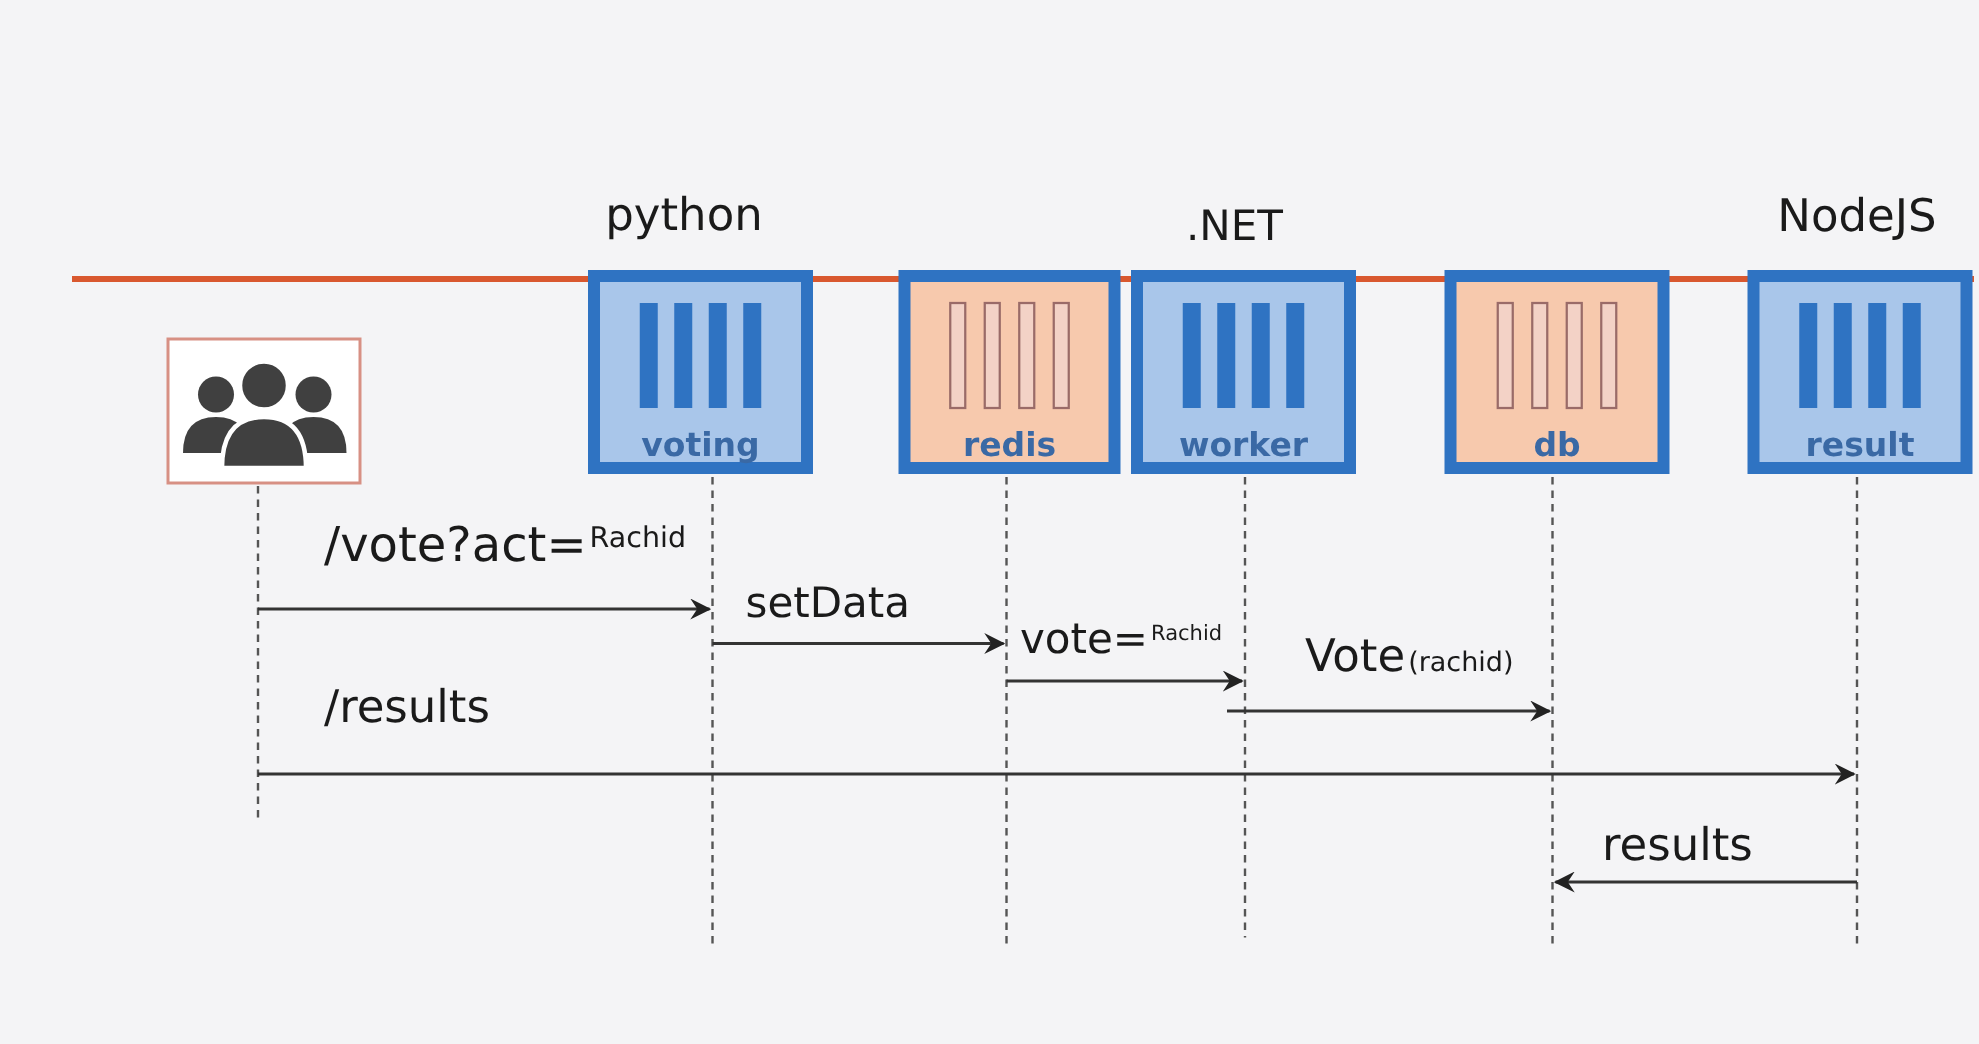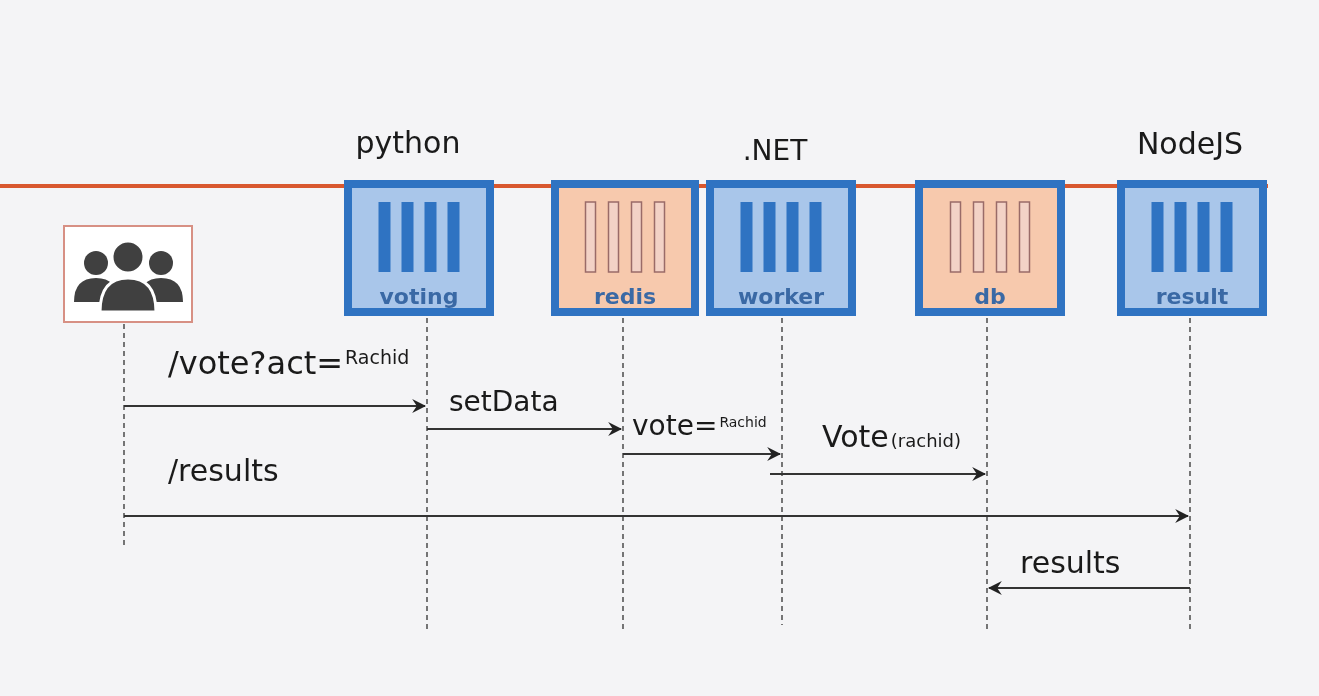--- a/index.html
+++ b/index.html
@@ -1,21 +1,21 @@
 <!DOCTYPE html>
 <html><head>
   <meta charset="utf-8">
   <style>
     html, body { margin: 0; padding: 0; }
     body {
       width: 1319px; height: 696px; overflow: hidden;
       background: #f4f4f6;
       font-family: "DejaVu Sans", sans-serif;
     }
-    #stage { position: absolute; left: 0; top: 0; width: 1156px; height: 696px; }
+    #stage { position: absolute; left: 0; top: 0; width: 1156px; height: 696px; padding-left: 48px; }
     svg text { font-family: "DejaVu Sans", sans-serif; }
   </style>
 </head>
 <body>
 
 <div id="stage">
   <svg id="svg" width="1319" height="696" viewBox="0 0 1319 696" xmlns="http://www.w3.org/2000/svg">
     <defs>
       <marker id="arrowhead" viewBox="0 0 12 12" refX="11" refY="6" markerWidth="14" markerHeight="14" orient="auto-start-reverse" markerUnits="userSpaceOnUse">
         <path d="M0,0 L12,6 L0,12 L4,6 Z" fill="#222"></path>

